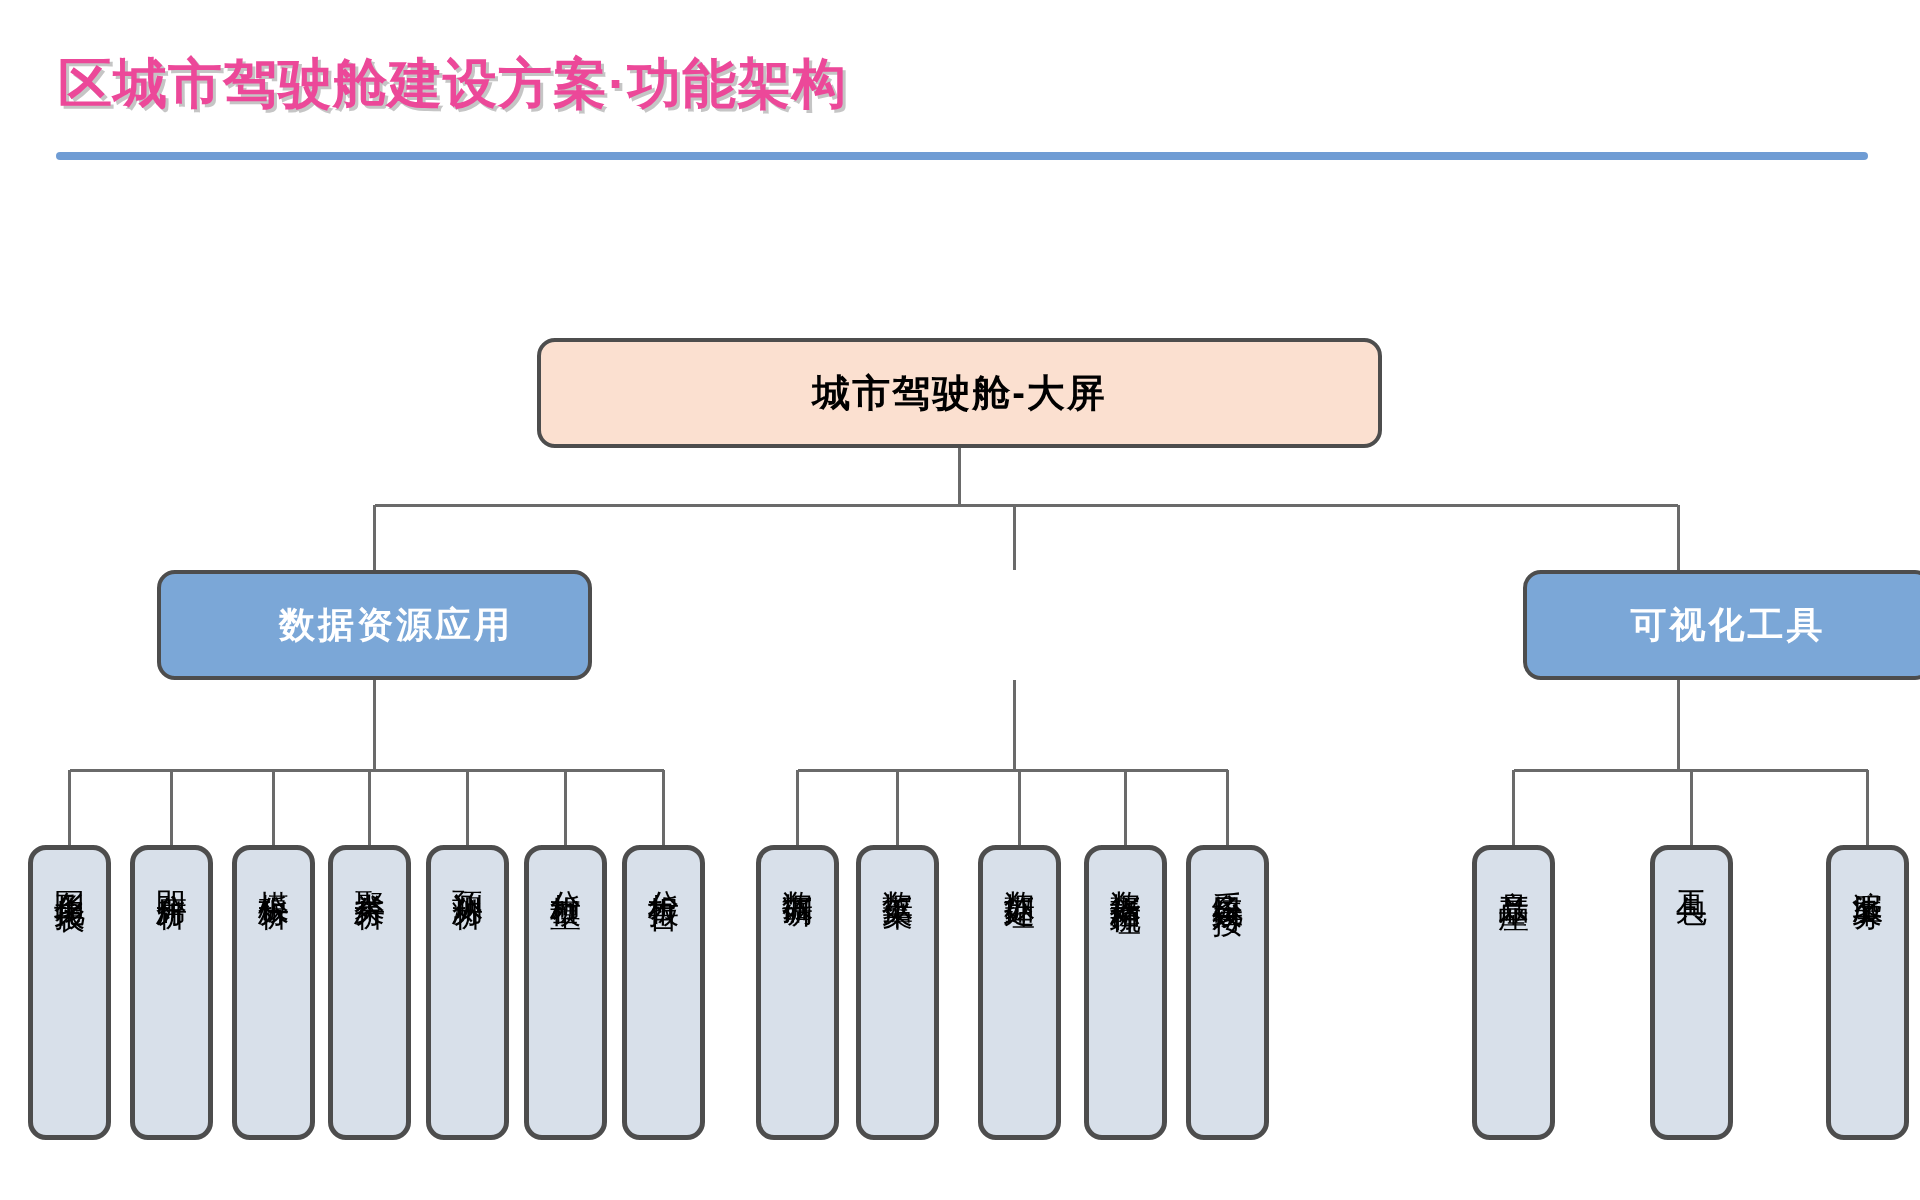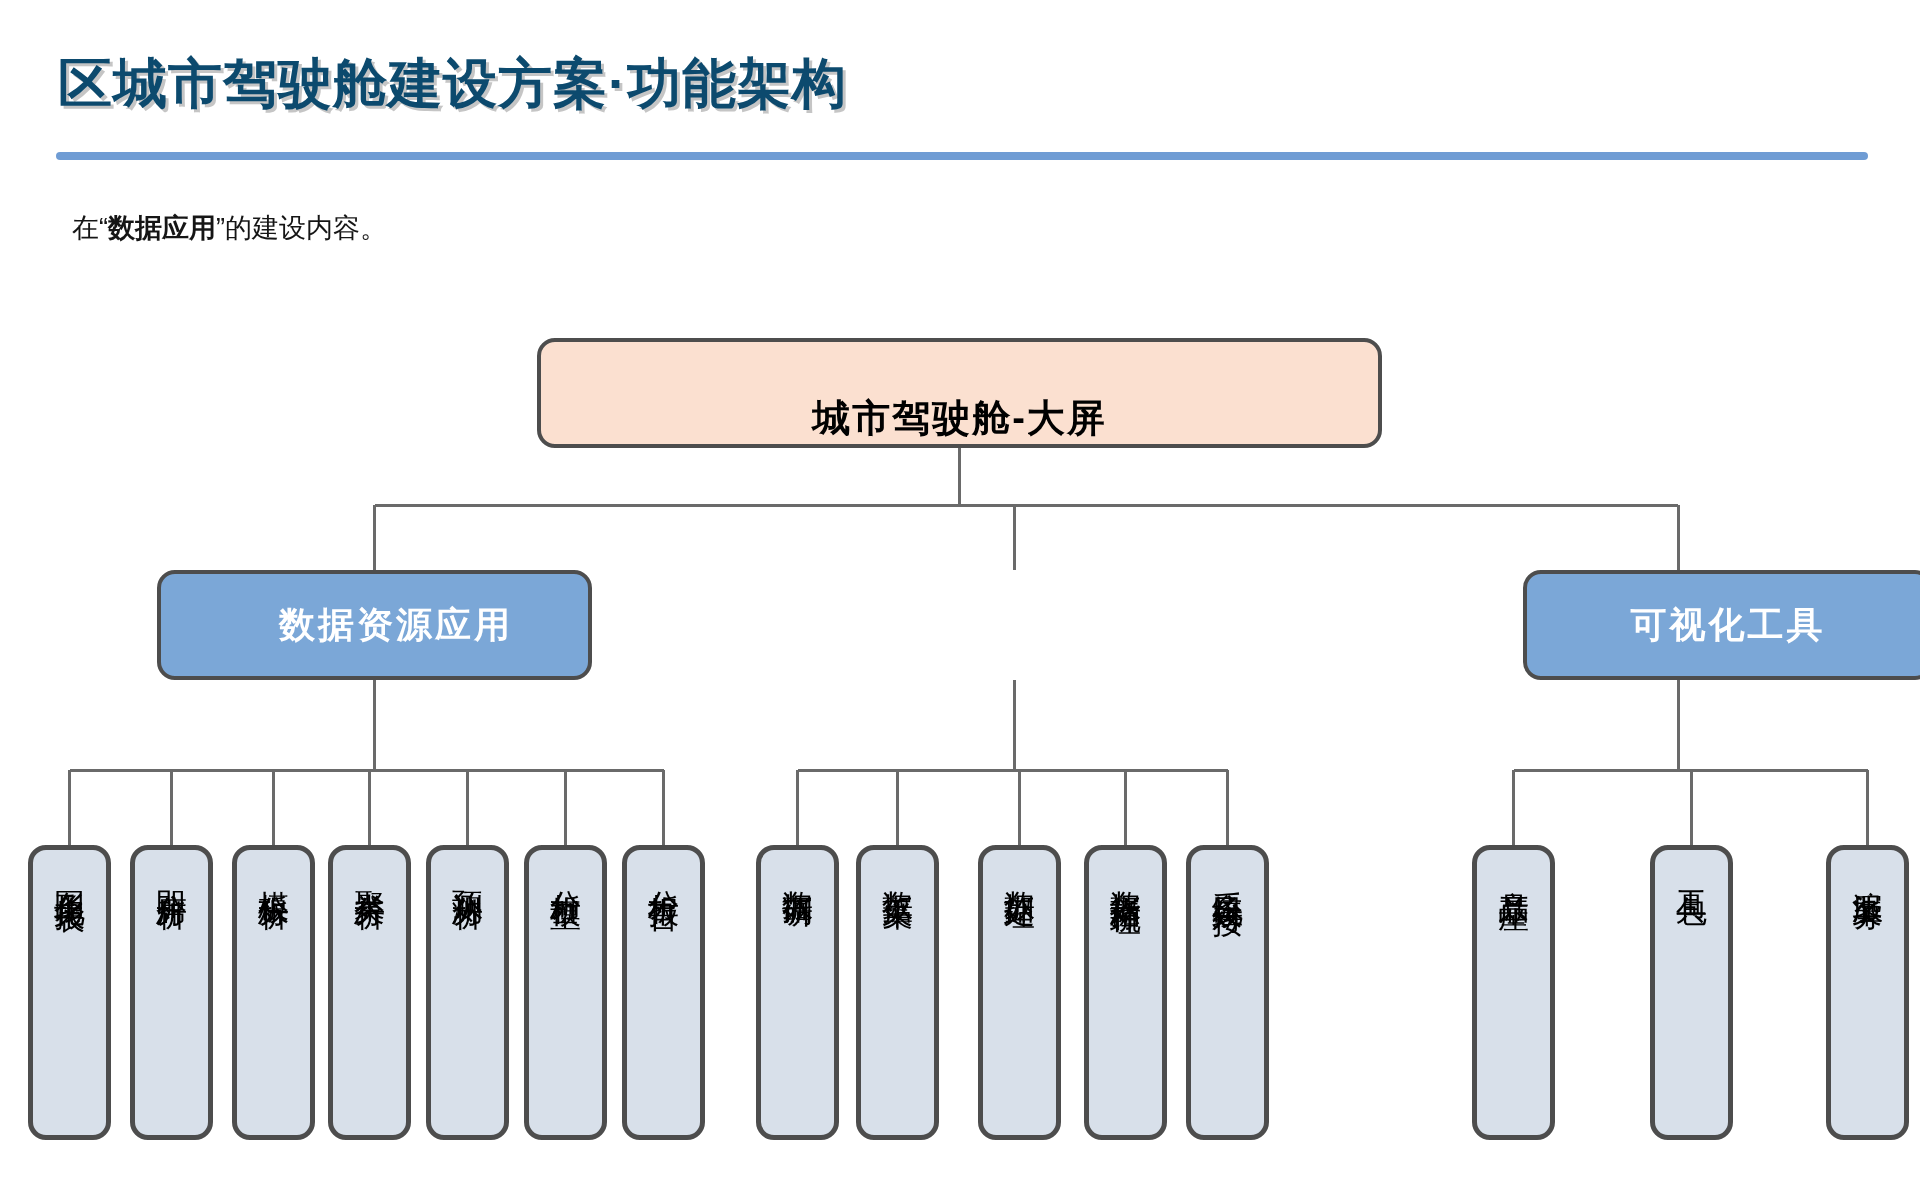--- a/index.html
+++ b/index.html
@@ -15,21 +15,21 @@
     overflow: hidden;
   }
 
   
   #page-title {
     position: absolute;
     left: 58px;
     top: 48px;
     font-size: 54px;
     font-weight: bold;
-    color: #0c4a6e;
+    color: #ec4899;
     letter-spacing: 1px;
     text-shadow: 3px 3px 0 rgba(150,150,150,0.55);
     white-space: nowrap;
   }
   #title-rule {
     position: absolute;
     left: 56px;
     top: 152px;
     width: 1812px;
     height: 8px;
@@ -76,21 +76,20 @@
     justify-content: center;
     border: 4px solid #4d4d4d;
     border-radius: 16px;
   }
 
   
   .node.root {
     background: #fbe0d0;
     border-radius: 18px;
     border-width: 4px;
-    align-items: flex-end;
   }
   .node.root .label {
     font-size: 38px;
     font-weight: bold;
     color: #000000;
     letter-spacing: 2px;
   }
 
   
   .node.lvl2 {
@@ -124,23 +123,20 @@
   }
 </style>
 </head>
 <body>
 
 <div id="page-title">区城市驾驶舱建设方案·功能架构</div>
 
 <div id="title-rule"></div>
 
 <div id="intro">
-  <span class="ln2">
-    <span>在“</span><b>数据应用</b><span>”的建设内容。</span>
-  </span>
 </div>
 
 <div id="diagram">
   <svg id="connectors" viewBox="0 0 1920 1200" width="1920" height="1200">
       <line x1="959.5" y1="448" x2="959.5" y2="505" stroke="#6a6a6a" stroke-width="3" shape-rendering="crispEdges"></line>
       <line x1="374.5" y1="505" x2="1678" y2="505" stroke="#6a6a6a" stroke-width="3" shape-rendering="crispEdges"></line>
       <line x1="374.5" y1="505" x2="374.5" y2="570" stroke="#6a6a6a" stroke-width="3" shape-rendering="crispEdges"></line>
       <line x1="1014.5" y1="505" x2="1014.5" y2="570" stroke="#6a6a6a" stroke-width="3" shape-rendering="crispEdges"></line>
       <line x1="1678" y1="505" x2="1678" y2="570" stroke="#6a6a6a" stroke-width="3" shape-rendering="crispEdges"></line>
       <line x1="374.5" y1="680" x2="374.5" y2="770" stroke="#6a6a6a" stroke-width="3" shape-rendering="crispEdges"></line>

